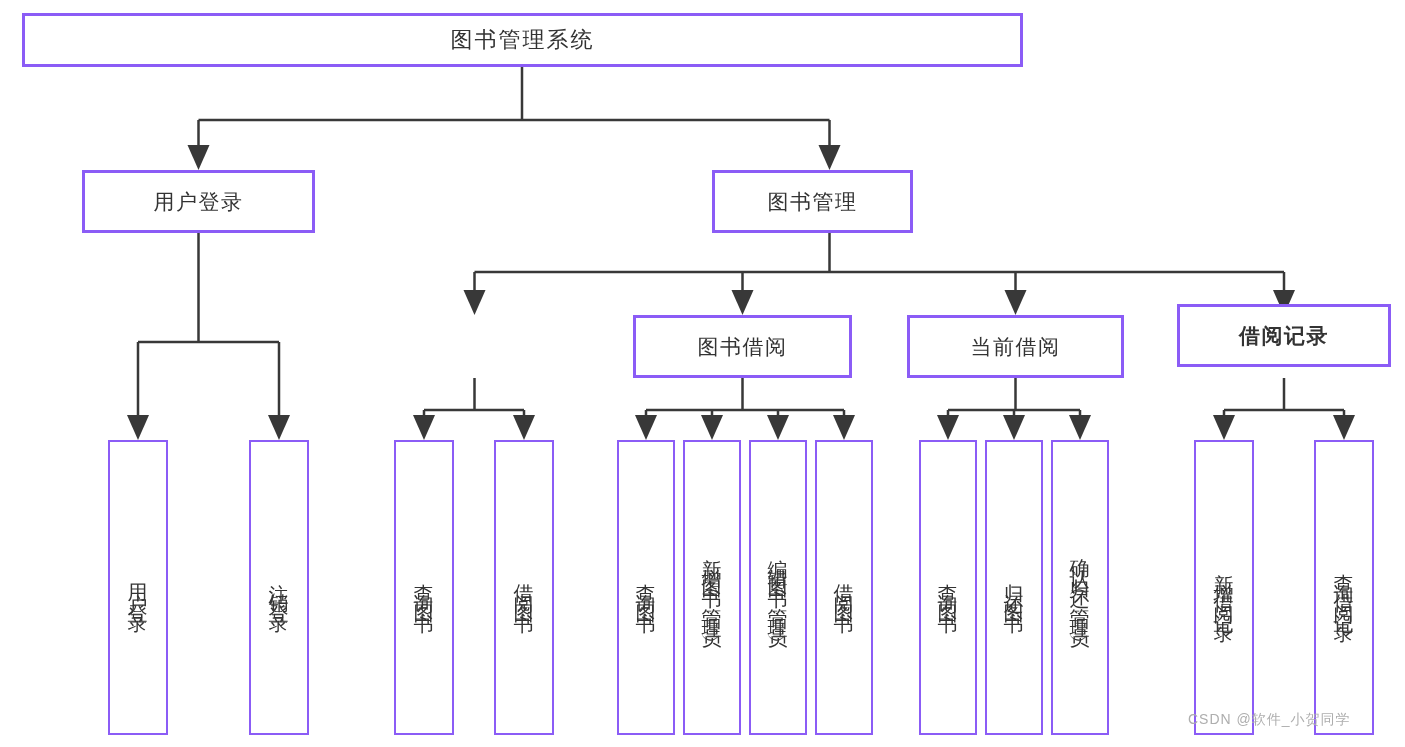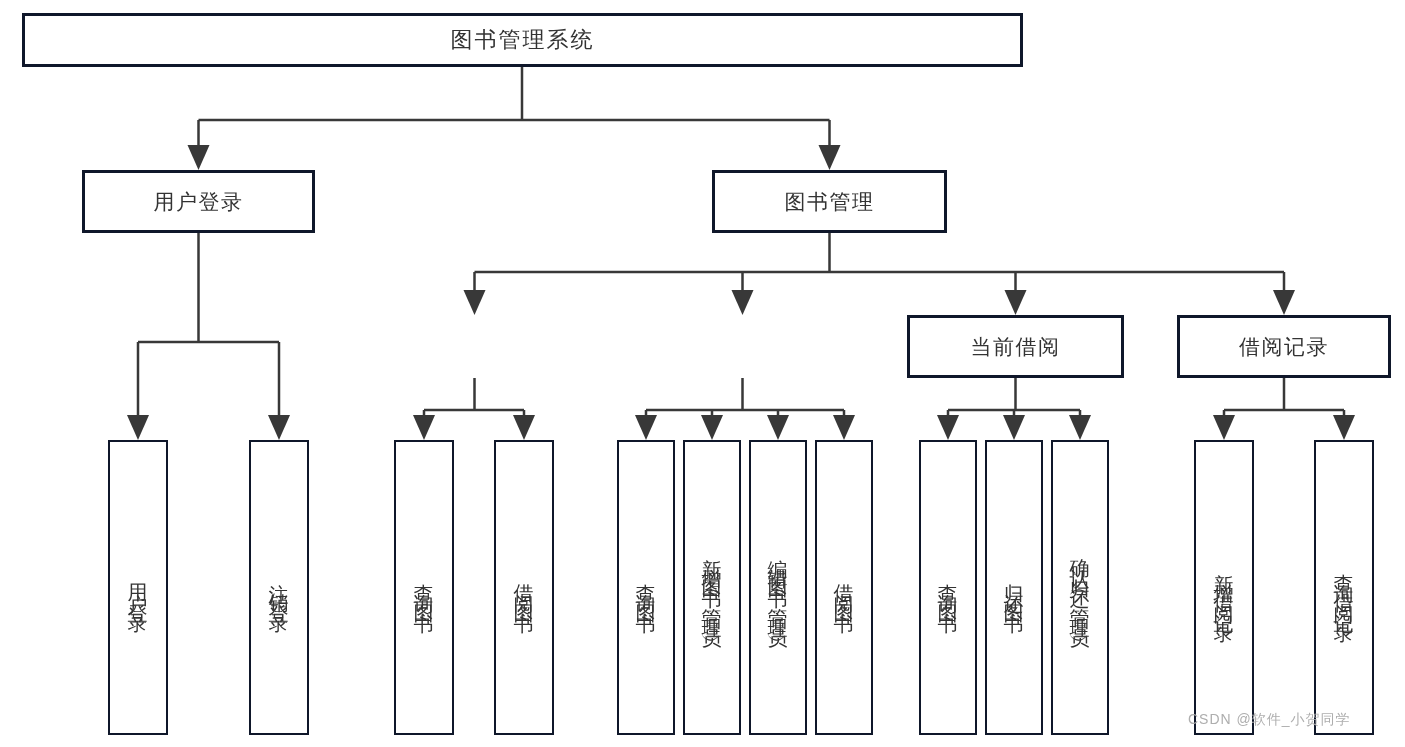--- a/index.html
+++ b/index.html
@@ -8,21 +8,21 @@
     width:1405px;height:747px;
     background:#ffffff;
     font-family:"Liberation Sans","DejaVu Sans",sans-serif;
     overflow:hidden;
   }
   .links{position:absolute;left:0;top:0;width:1405px;height:747px;}
   .node{
     position:absolute;
     box-sizing:border-box;
     background:#ffffff;
-    border:3px solid #0f172a;
+    border:3px solid #8b5cf6;
     display:flex;
     align-items:center;
     justify-content:center;
     color:#333333;
     z-index:2;
   }
   .node.h{
     font-size:21px;
     letter-spacing:1.5px;
     white-space:nowrap;
@@ -88,24 +88,25 @@
       <polygon points="1003,415 1025,415 1014,440"></polygon>
       <polygon points="1069,415 1091,415 1080,440"></polygon>
       <polygon points="1213,415 1235,415 1224,440"></polygon>
       <polygon points="1333,415 1355,415 1344,440"></polygon>
     </g>
   </svg>
 
   <div class="node h root" style="left:22px;top:13px;width:1001px;height:54px;">图书管理系统</div>
 
   <div class="node h" style="left:82px;top:170px;width:233px;height:63px;">用户登录</div>
-  <div class="node h" style="left:712px;top:170px;width:235px;height:63px;">图书管理</div>
+  <div class="node h" style="left:712px;top:170px;width:201px;height:63px;">图书管理</div>
 
+  <div class="node h" style="left:633px;top:315px;width:219px;height:63px;">图书借阅</div>
   <div class="node h" style="left:907px;top:315px;width:217px;height:63px;">当前借阅</div>
-  <div class="node h" style="left:1177px;top:315px;width:214px;height:63px;">借阅记录</div>
+  <div class="node h" style="left:1177px;top:304px;width:214px;height:63px;font-weight:bold;">借阅记录</div>
 
   <div class="node v" style="left:108px;top:440px;width:60px;height:295px;">用户登录</div>
   <div class="node v" style="left:249px;top:440px;width:60px;height:295px;">注销登录</div>
 
   <div class="node v" style="left:394px;top:440px;width:60px;height:295px;">查询图书</div>
   <div class="node v" style="left:494px;top:440px;width:60px;height:295px;">借阅图书</div>
 
   <div class="node v" style="left:617px;top:440px;width:58px;height:295px;">查询图书</div>
   <div class="node v" style="left:683px;top:440px;width:58px;height:295px;">新增图书（管理员）</div>
   <div class="node v" style="left:749px;top:440px;width:58px;height:295px;">编辑图书（管理员）</div>

